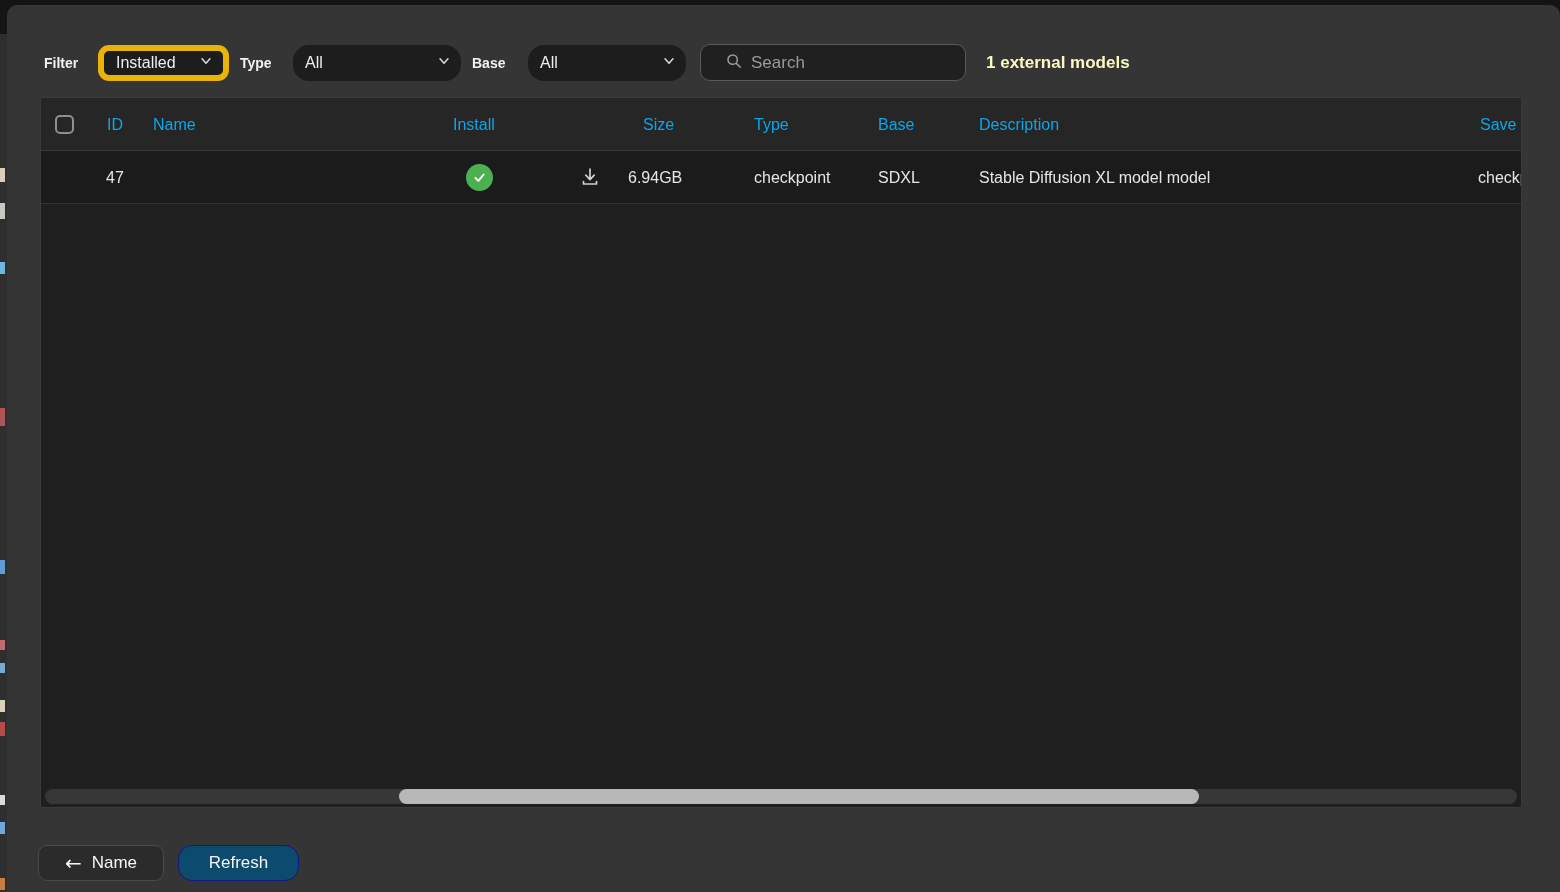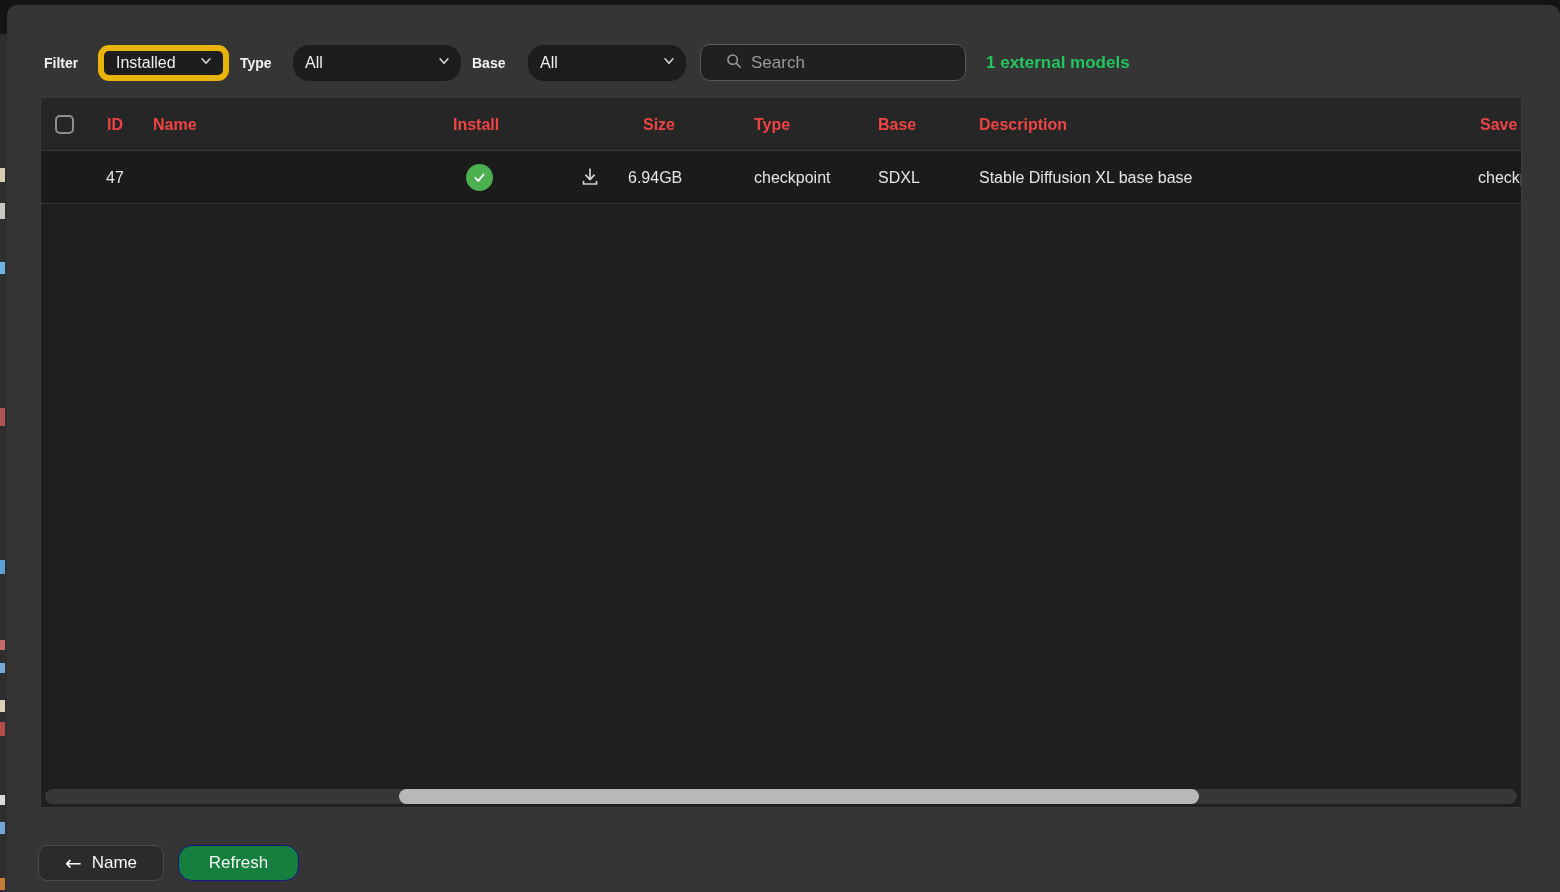--- a/index.html
+++ b/index.html
@@ -35,53 +35,53 @@
     position:absolute; top:0; height:37px; background:#202020;
     border:1px solid #5a5a5a; border-radius:10px;
     display:flex; align-items:center; padding:0 24px;
   }
   .searchbox input {
     background:transparent; border:none; outline:none; color:#e8e8e8;
     font-size:17px; font-family:inherit; width:200px; margin-left:8px;
   }
   .searchbox input::placeholder { color:#9a9a9a; }
   .count { position:absolute; top:0; height:38px; display:flex; align-items:center;
-    font-size:17px; font-weight:600; color:#22c55e; }
+    font-size:17px; font-weight:600; color:#fef9c3; }
 
   
   .table {
     position:absolute; left:33px; top:92px; width:1482px; height:711px;
     background:#1f1f1f; border:1px solid #3a3a3a; border-radius:2px; overflow:hidden;
   }
   .thead { position:relative; height:53px; background:#262626; border-bottom:1px solid #3a3a3a; }
   .trow  { position:relative; height:53px; background:#1b1b1b; border-bottom:1px solid #333333; }
   .cell { position:absolute; top:0; height:53px; display:flex; align-items:center;
     font-size:16px; color:#e6e6e6; white-space:nowrap; }
-  .hcell { font-weight:700; color:#ef4444; }
+  .hcell { font-weight:400; color:#0ea5e9; }
   .checkbox { position:absolute; left:14px; top:17px; width:19px; height:19px;
     border:2px solid #8f8f8f; border-radius:5px; background:transparent; cursor:pointer; }
   .name-link { color:#7dc4e8; font-weight:700; text-decoration:none; cursor:pointer; }
   .check-circle { position:absolute; left:425px; top:13px; width:27px; height:27px;
     border-radius:50%; background:#4caf50; display:flex; align-items:center; justify-content:center; }
   .dl-icon { position:absolute; left:538px; top:15px; width:22px; height:22px; cursor:pointer; }
 
   
   .hscroll-track { position:absolute; left:4px; right:4px; bottom:3px; height:15px;
     background:#373737; border-radius:8px; }
   .hscroll-thumb { position:absolute; left:354px; top:0; width:800px; height:15px;
     background:#b8b8b8; border-radius:8px; cursor:grab; }
 
   
   .btn { position:absolute; top:840px; height:36px; display:flex; align-items:center;
     justify-content:center; font-size:17px; color:#f5f5f5; cursor:pointer;
     font-family:inherit; }
   .btn-back { left:31px; width:126px; background:#2b2b2b; border:1px solid #4a4a4a;
     border-radius:9px; gap:10px; }
   .btn-back .arrow { font-family:"DejaVu Sans",sans-serif; font-size:20px; line-height:1; }
-  .btn-refresh { left:171px; width:121px; background:#15803d; border:1px solid #15158a;
+  .btn-refresh { left:171px; width:121px; background:#0c4a6e; border:1px solid #15158a;
     border-radius:14px; }
 </style>
 </head>
 <body>
 
 <div class="left-strip">
   <div class="frag" style="top:134px;height:14px;background:#d6cfb6;"></div>
   <div class="frag" style="top:169px;height:16px;background:#c8c8c2;"></div>
   <div class="frag" style="top:228px;height:12px;background:#6db6e4;"></div>
   <div class="frag" style="top:374px;height:18px;background:#b05555;"></div>
@@ -164,21 +164,21 @@
       </div>
       <div class="dl-icon">
         <svg width="22" height="22" viewBox="0 0 22 22">
           <path d="M11 3 v10 M6.8 9.2 L11 13.6 L15.2 9.2" fill="none" stroke="#d0d0d0" stroke-width="1.7" stroke-linecap="round" stroke-linejoin="round"></path>
           <path d="M4.5 15.5 v2.5 h13 v-2.5" fill="none" stroke="#d0d0d0" stroke-width="1.7" stroke-linecap="round" stroke-linejoin="round"></path>
         </svg>
       </div>
       <div class="cell" style="left:587px;">6.94GB</div>
       <div class="cell" style="left:713px;text-align:right;">checkpoint</div>
       <div class="cell" style="left:837px;">SDXL</div>
-      <div class="cell" style="left:938px;">Stable Diffusion XL base base</div>
+      <div class="cell" style="left:938px;">Stable Diffusion XL model model</div>
       <div class="cell" style="left:1437px;">checkpoints</div>
     </div>
 
     <div class="hscroll-track">
       <div class="hscroll-thumb"></div>
     </div>
   </div>
 
   <button class="btn btn-back">
     <span class="arrow">←</span>

